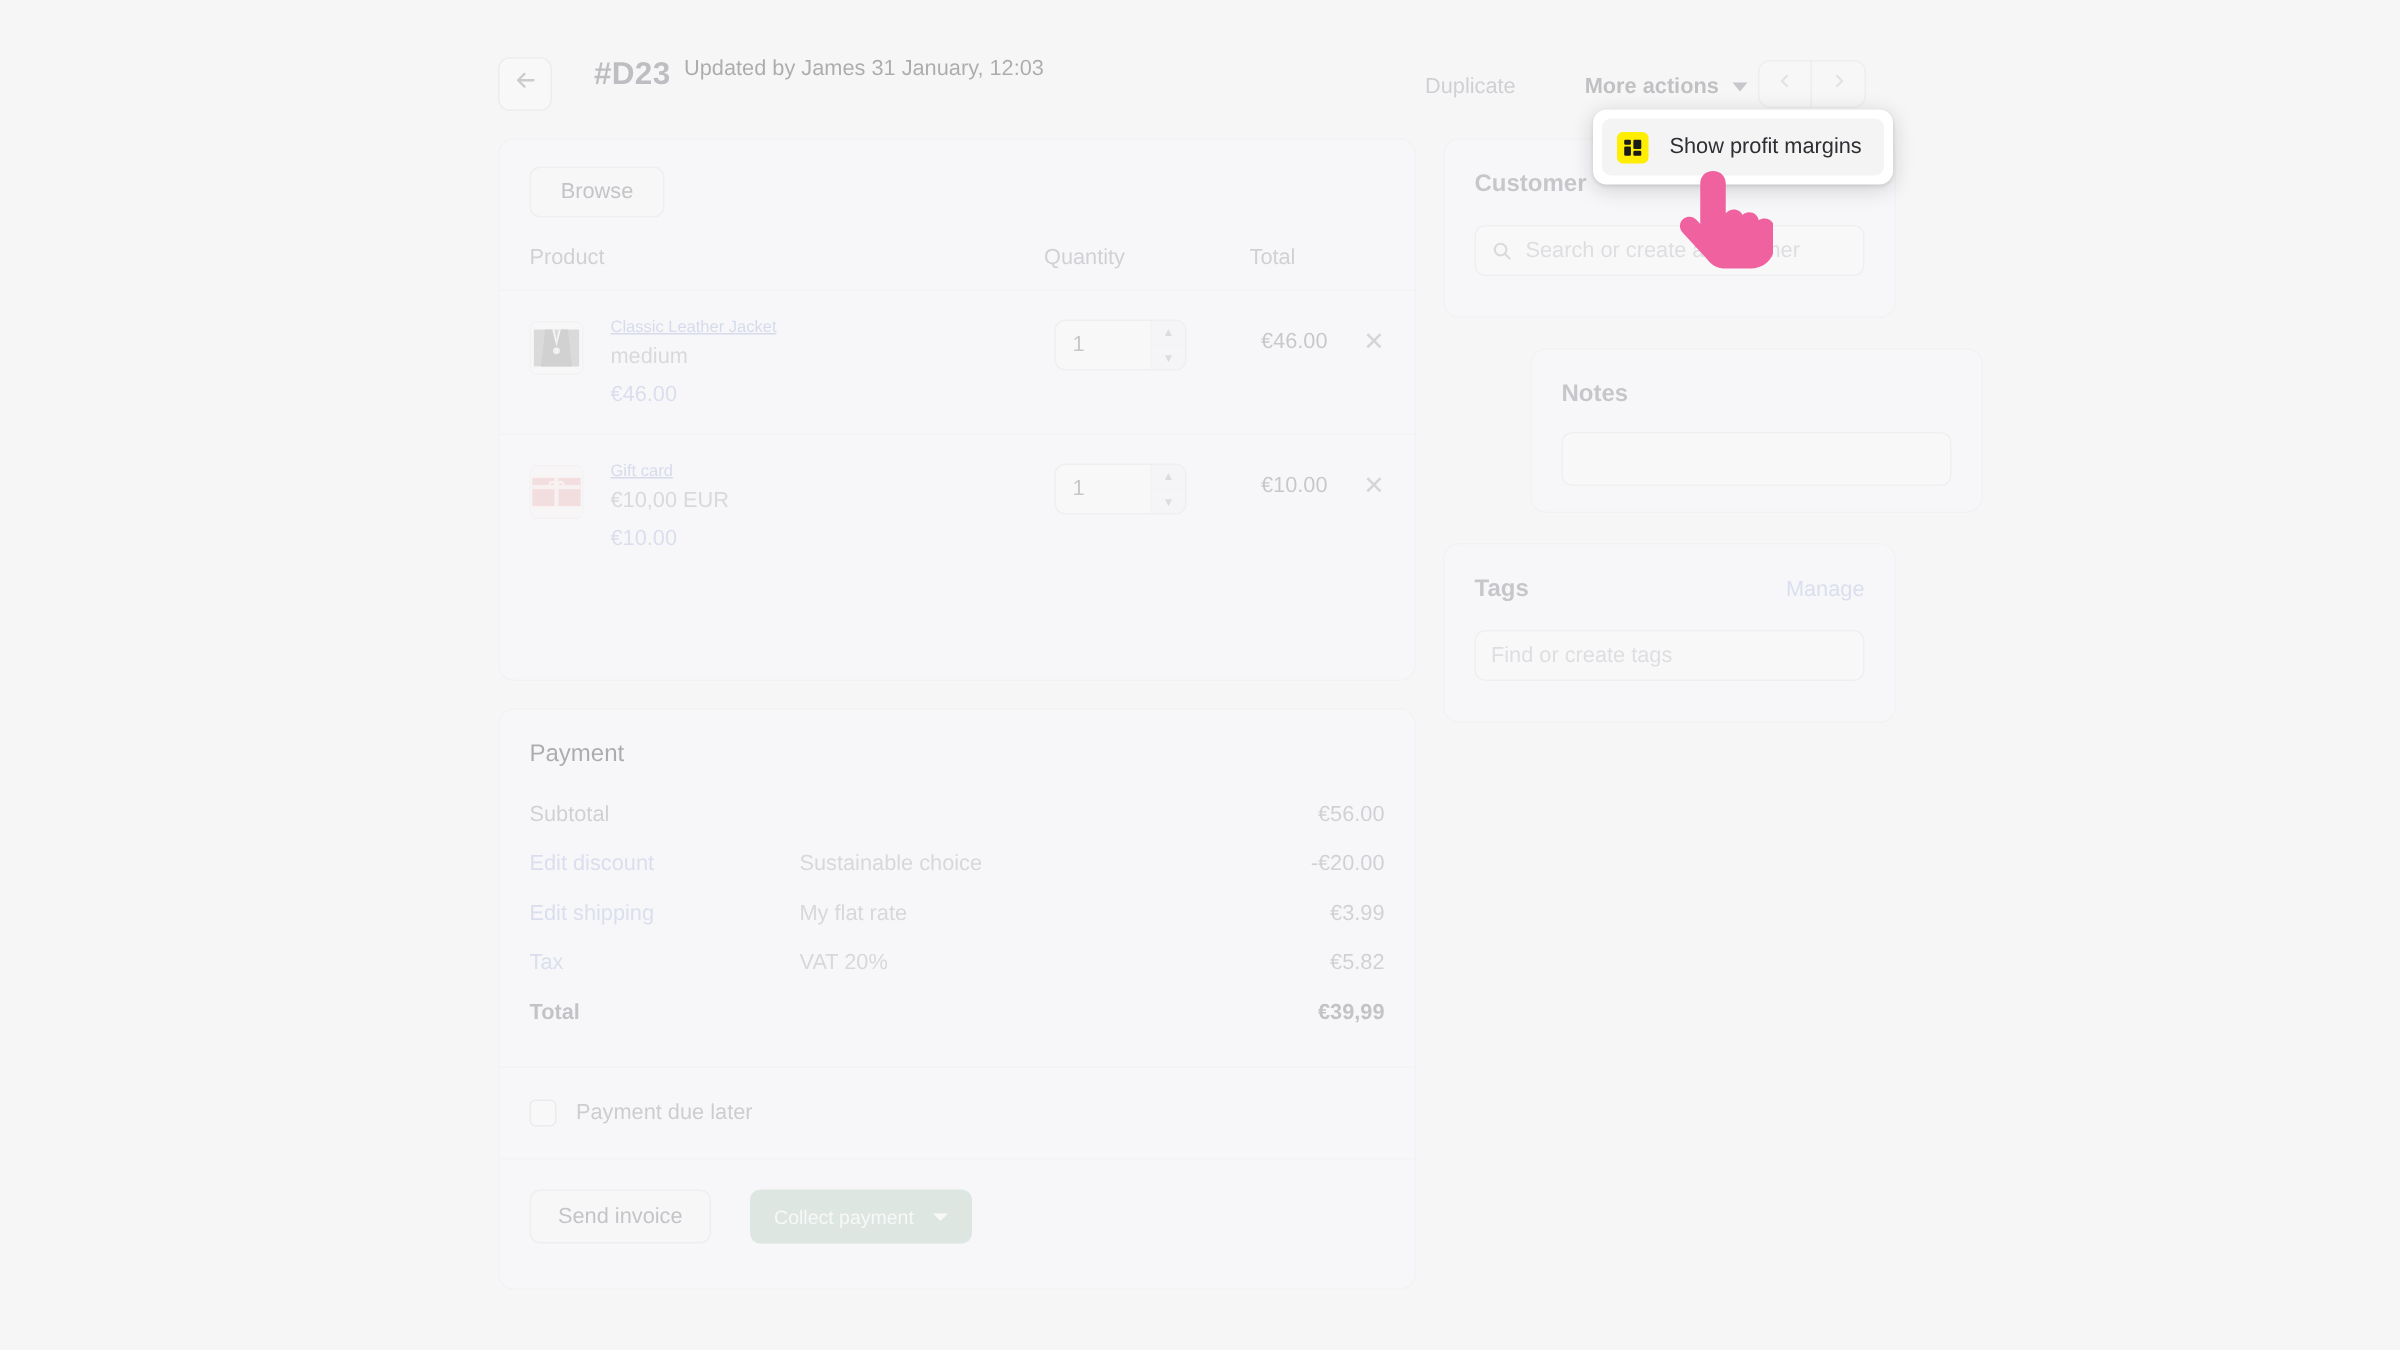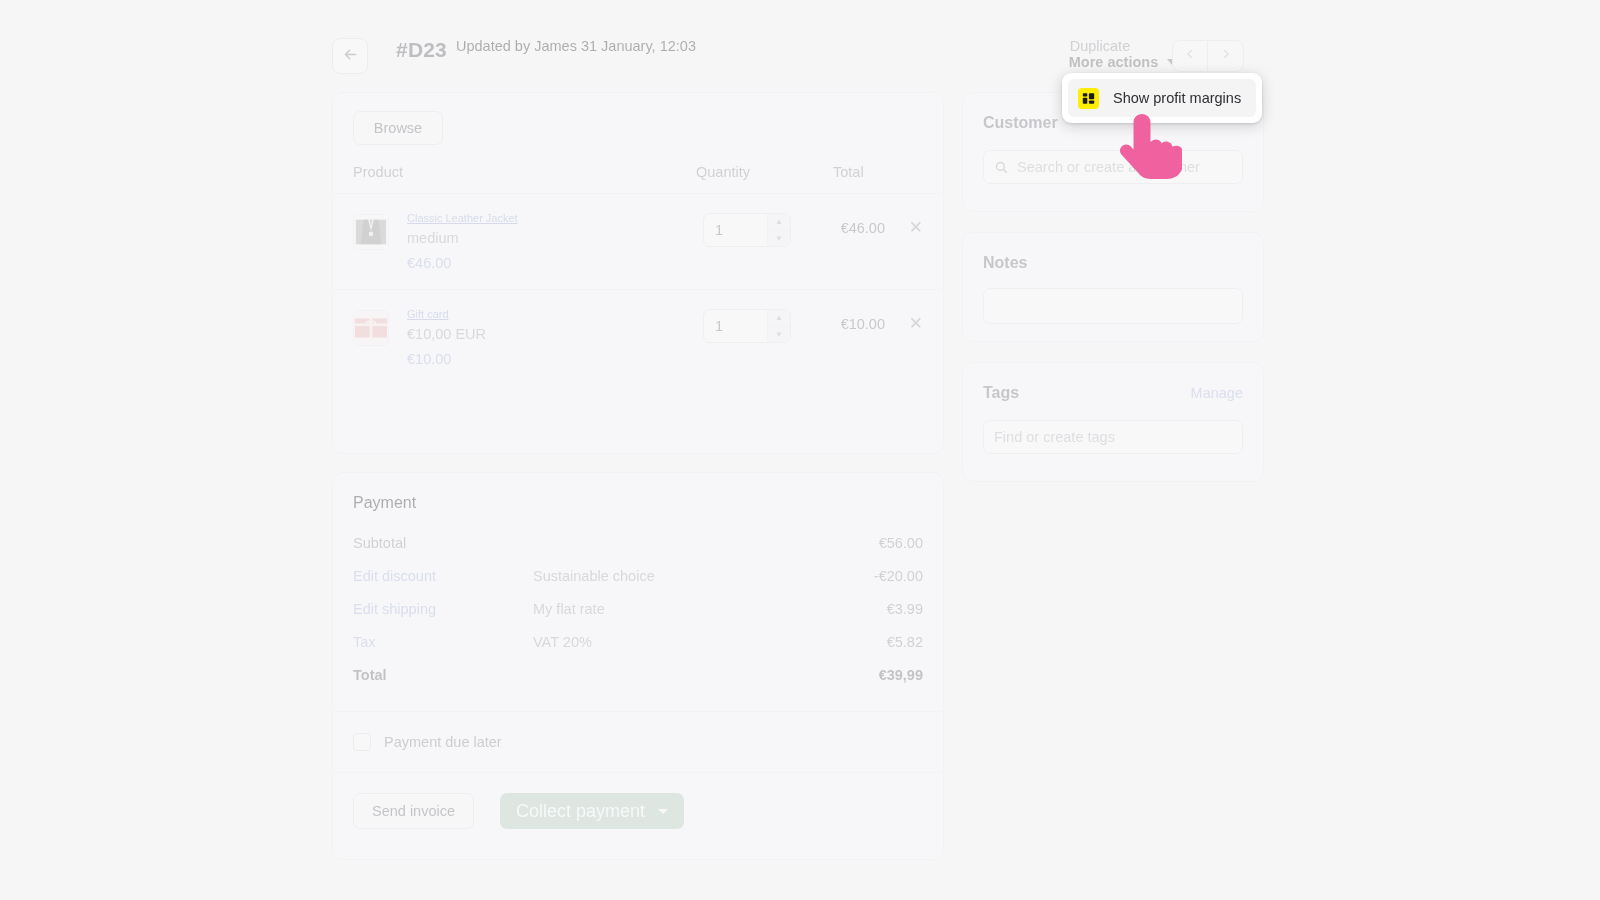--- a/index.html
+++ b/index.html
@@ -17,21 +17,21 @@
   
   .header { position: absolute; left: 332px; top: 38px; width: 920px; height: 40px; display: flex; align-items: flex-start; }
   .back-btn {
     width: 36px; height: 36px; border: 1px solid #d9d9dd; border-radius: 8px;
     background: #fdfdfd; display: flex; align-items: center; justify-content: center;
     color: #6b6b72;
   }
   .back-btn svg { width: 17px; height: 17px; }
   .order-no { font-size: 21px; font-weight: bold; color: #3f3f46; margin-left: 28px; letter-spacing: .2px;}
   .updated { font-size: 14.5px; color: #000000; margin-left: 9px; }
-  .header-right { position: absolute; left: 950px; top: 38px; width: 300px; height: 40px; display: flex; align-items: center; flex-direction: column; }
+  .header-right { position: absolute; left: 950px; top: 38px; width: 300px; height: 40px; display: flex; align-items: center; }
   .hdr-link { font-size: 14.5px; color: #7b7b83; }
   .more-actions { display: flex; align-items: center; gap: 9px; margin-left: 46px; font-size: 14.5px; color: #46464d; font-weight: bold; }
   .caret { width: 0; height: 0; border-left: 5.5px solid transparent; border-right: 5.5px solid transparent; border-top: 6px solid #5d5d65; }
   .pager { position: absolute; left: 1172px; top: 40px; display: flex; }
   .pager-btn {
     width: 36px; height: 32px; border: 1px solid #dedee2; background: #fafafb;
     display: flex; align-items: center; justify-content: center; color: #b4b4bb;
   }
   .pager-btn.left  { border-radius: 8px 0 0 8px; }
   .pager-btn.right { border-radius: 0 8px 8px 0; border-left: none; }
@@ -96,27 +96,27 @@
   .due-later { display: flex; align-items: center; gap: 13px; padding: 21px 20px; border-bottom: 1px solid #ededf0; }
   .checkbox { width: 18px; height: 18px; border: 1px solid #d3d3d9; border-radius: 4px; background: #fff; }
   .due-label { font-size: 14.5px; color: #6e6e77; }
   .pay-actions { display: flex; gap: 26px; padding: 20px; }
   .btn-secondary {
     height: 36px; padding: 0 18px; border: 1px solid #dedee2; border-radius: 7px; background: #fbfbfc;
     display: flex; align-items: center; font-size: 14.5px; color: #51515a;
   }
   .btn-primary {
     height: 36px; padding: 0 16px; border-radius: 7px; background: #a4c2b0;
-    display: flex; align-items: center; gap: 13px; font-size: 18px; color: #fff;
+    display: flex; align-items: center; gap: 13px; font-size: 13px; color: #fff;
   }
   .caret-white { width: 0; height: 0; border-left: 5px solid transparent; border-right: 5px solid transparent; border-top: 5.5px solid #fff; }
 
   
   #customer-card { left: 962px; top: 92px; width: 302px; height: 120px; }
-  #notes-card { left: 962px; top: 232px; width: 302px; height: 110px; }
+  #notes-card { left: 1020px; top: 232px; width: 302px; height: 110px; }
   #tags-card { left: 962px; top: 362px; width: 302px; height: 120px; }
   .side-head { display: flex; align-items: center; justify-content: space-between; padding: 21px 20px 0 20px; }
   .side-field {
     margin: 18px 20px 0 20px; height: 34px; border: 1px solid #e2e2e6; border-radius: 7px; background: #fff;
     display: flex; align-items: center; padding: 0 10px; gap: 8px;
   }
   .side-field .ph { font-size: 14.5px; color: #a9a9b1; }
   .notes-area { margin: 16px 20px 0 20px; height: 36px; border: 1px solid #e2e2e6; border-radius: 7px; background: #fff; }
 
   

